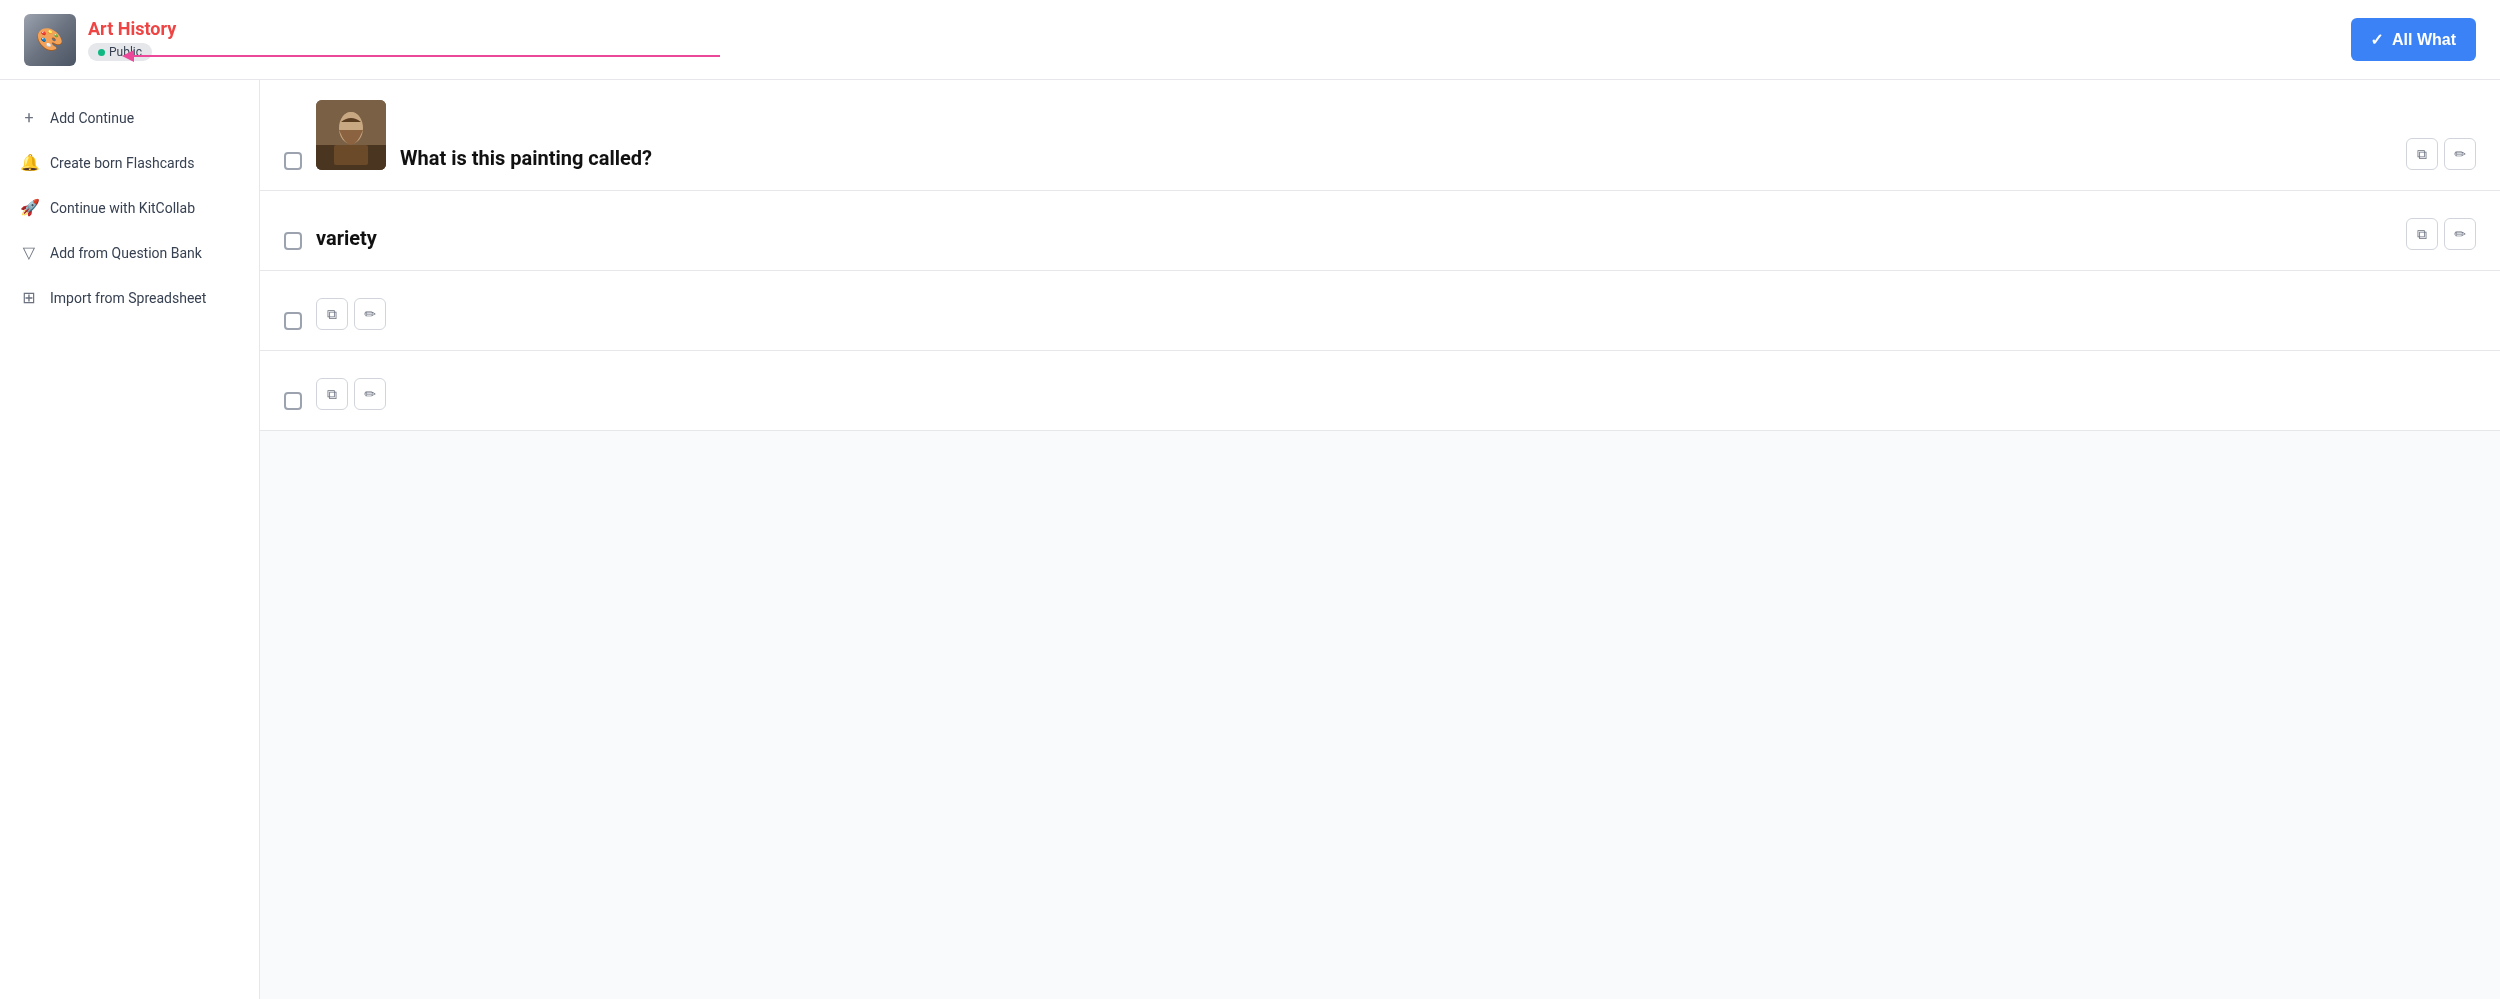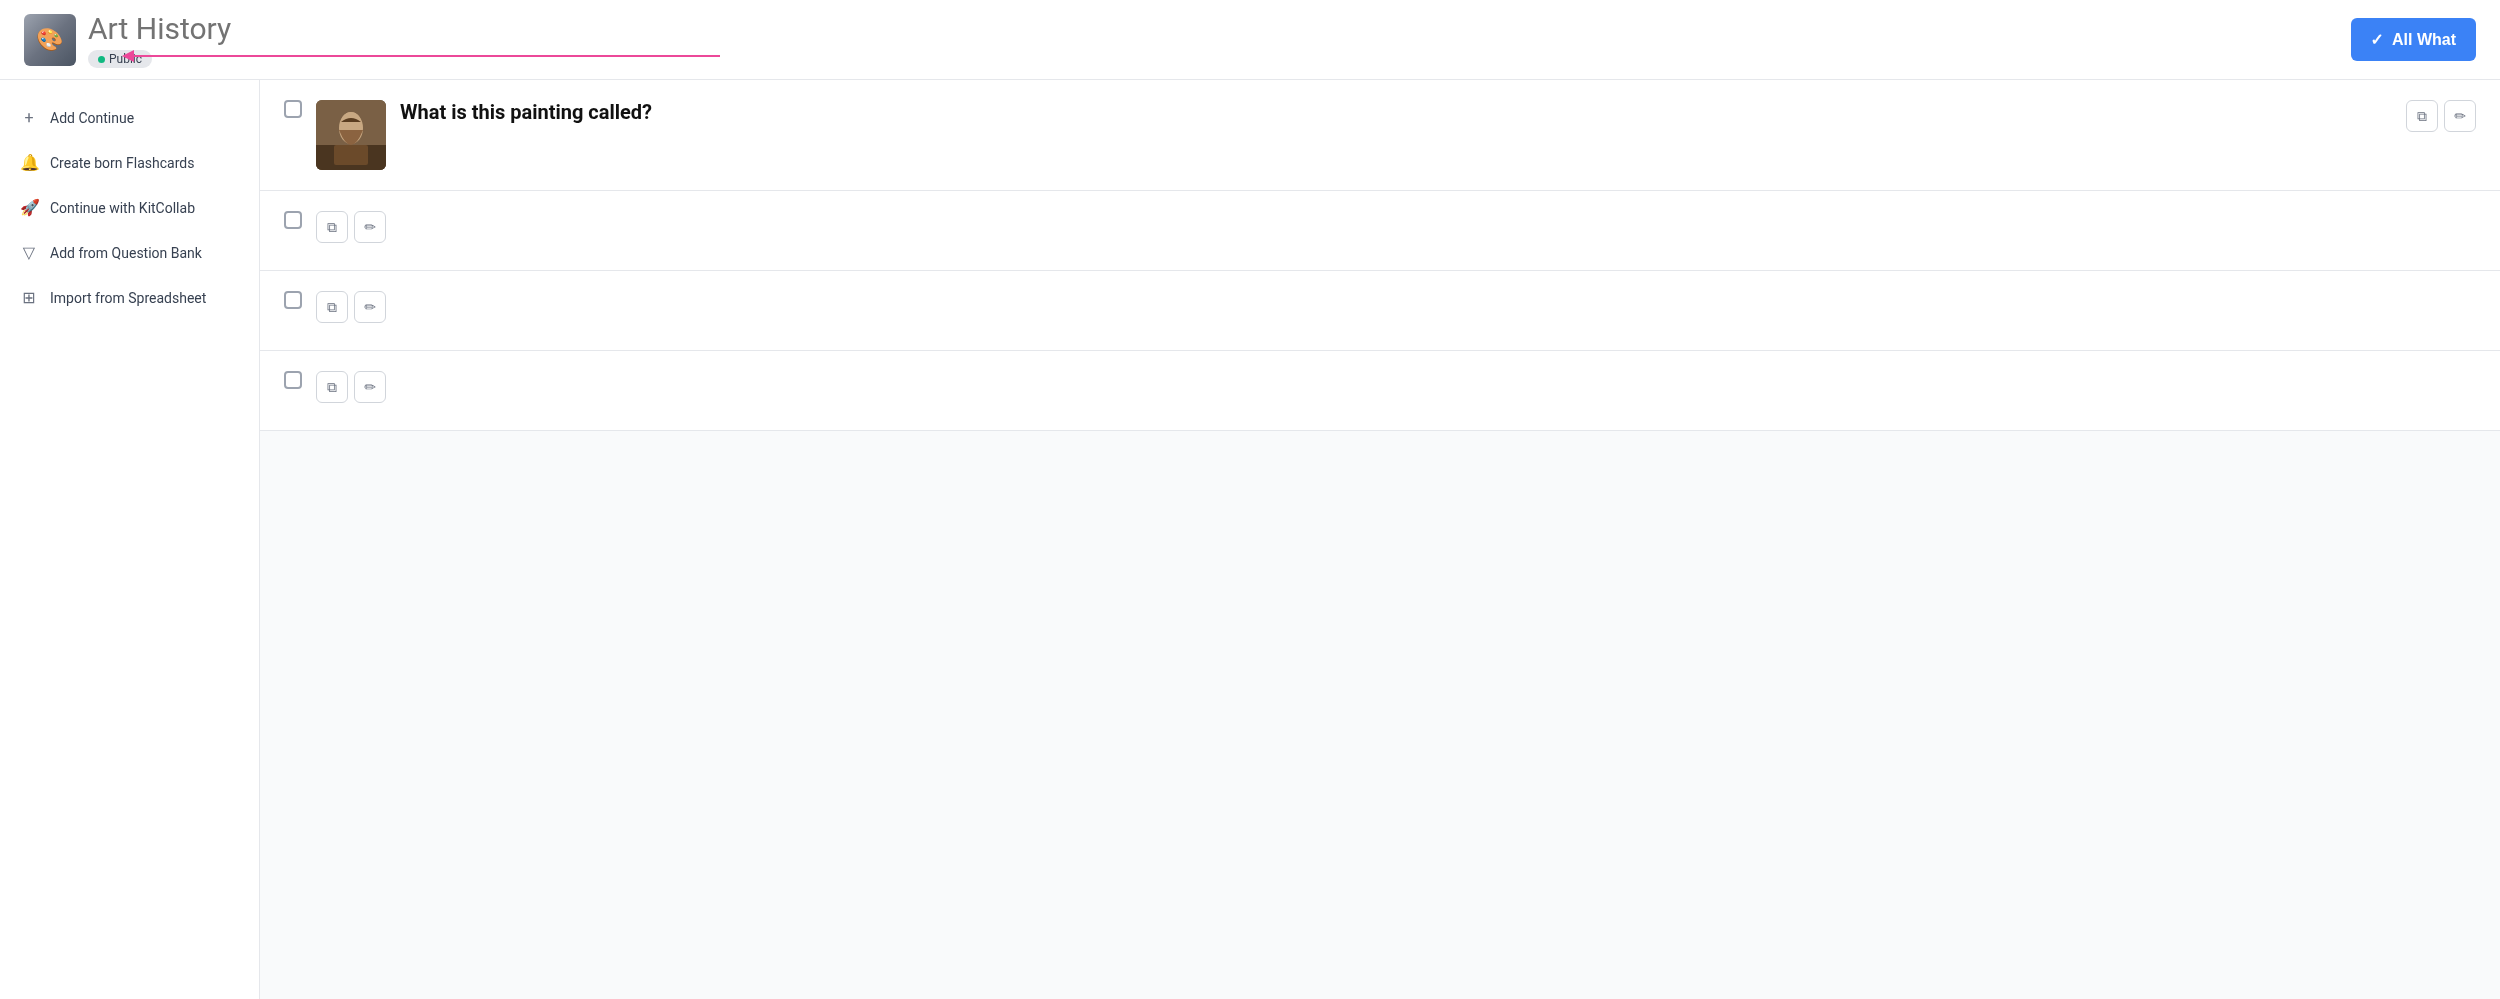--- a/index.html
+++ b/index.html
@@ -38,23 +38,23 @@
       justify-content: center;
       font-size: 22px;
       color: #fff;
     }
     .header-title-group {
       display: flex;
       flex-direction: column;
       gap: 4px;
     }
     .header-title {
-      font-size: 30px;
-      font-weight: 400;
-      color: #737373;
+      font-size: 18px;
+      font-weight: 700;
+      color: #ef4444;
     }
     .public-badge {
       display: inline-flex;
       align-items: center;
       gap: 4px;
       background: #e5e7eb;
       border-radius: 999px;
       padding: 2px 10px;
       font-size: 12px;
       color: #374151;
@@ -144,21 +144,21 @@
     .content {
       flex: 1;
       overflow-y: auto;
       background: #f9fafb;
       padding: 0;
     }
 
     
     .question-row {
       display: flex;
-      align-items: flex-start;
+      align-items: flex-end;
       background: #fff;
       border-bottom: 1px solid #e5e7eb;
       padding: 20px 24px;
       min-height: 80px;
       gap: 14px;
       position: relative;
     }
     .question-row:first-child {
       border-top: none;
     }
@@ -308,20 +308,21 @@
           <span>⧉</span>
         </button>
         <button class="action-btn" title="Edit">
           <span>✏</span>
         </button>
       </div>
     </div>
 
     <div class="question-row">
       <input type="checkbox" class="question-checkbox" style="">
+      <span class="question-text-normal">variety</span>
       <div class="question-actions">
         <button class="action-btn" title="Copy">
           <span>⧉</span>
         </button>
         <button class="action-btn" title="Edit">
           <span>✏</span>
         </button>
       </div>
     </div>
 

